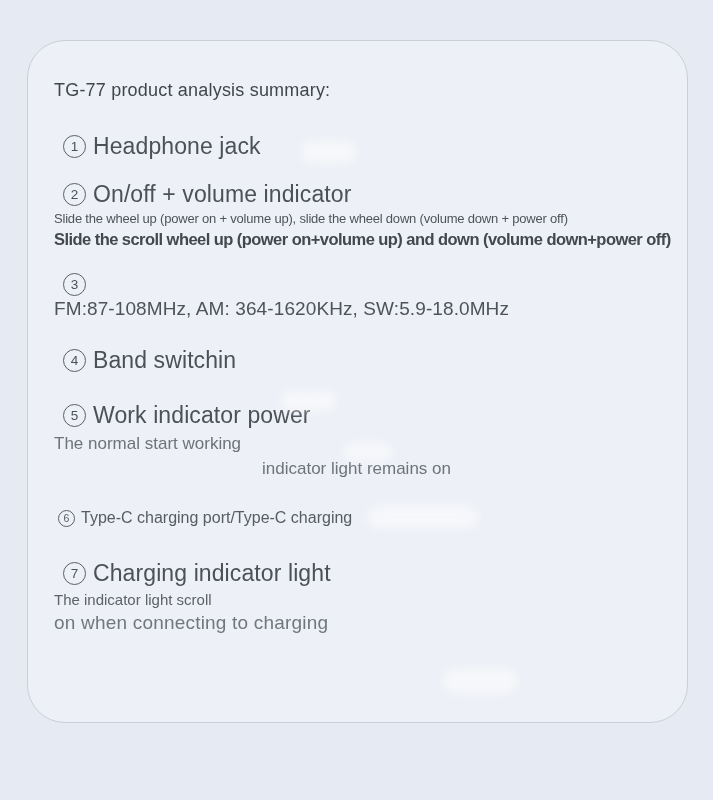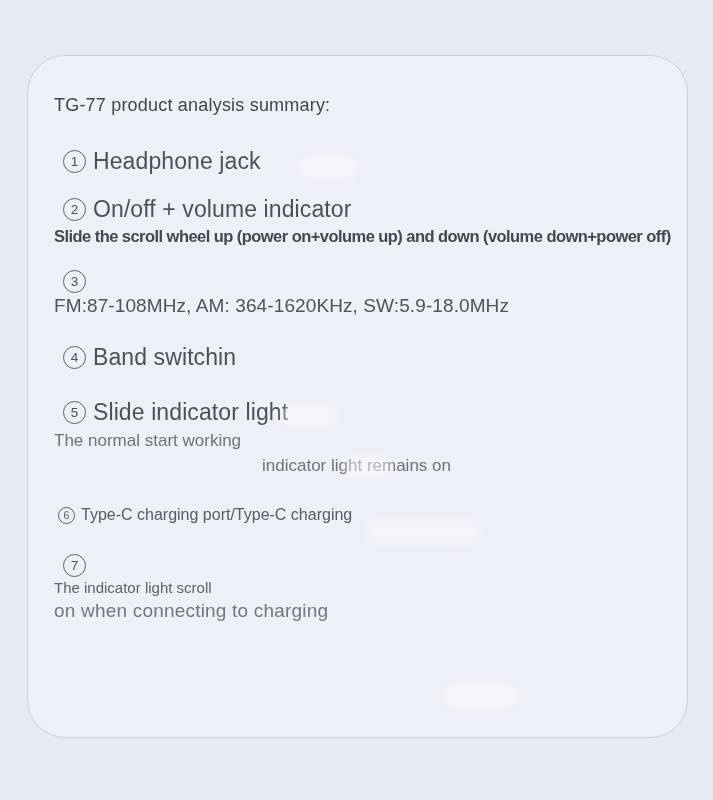--- a/index.html
+++ b/index.html
@@ -10,21 +10,21 @@
     --subgray:#6e737b;
   }
   *{box-sizing:border-box;}
   html,body{margin:0;padding:0;}
   body{
     width:713px;height:800px;overflow:hidden;position:relative;
     background:var(--page-bg);
     font-family:"Liberation Sans","DejaVu Sans",sans-serif;
   }
   .card{
-    position:absolute;left:27px;top:55px;width:661px;height:683px;
+    position:absolute;left:27px;top:40px;width:661px;height:683px;
     background:var(--card-bg);
     border:1px solid var(--card-border);
     border-radius:38px;
     padding:37px 28px 0 26px;
     overflow:hidden;
   }
   .title{
     font-size:18px;line-height:24px;font-weight:500;
     color:#41464e;letter-spacing:0.2px;
   }
@@ -99,46 +99,48 @@
 
   <div class="item ml9 mt28">
     <span class="num">1</span>
     <span class="label">Headphone jack</span>
   </div>
 
   <div class="item ml9 mt16">
     <span class="num">2</span>
     <span class="label">On/off + volume indicator</span>
   </div>
+  <p class="note note-xs">Slide the wheel up (power on + volume up), slide the wheel down (volume down + power off)</p>
   <p class="note note-md">Slide the scroll wheel up (power on+volume up) and down (volume down+power off)</p>
 
   <div class="item ml9 mt23">
     <span class="num">3</span>
   </div>
   <p class="note note-freq">FM:87-108MHz, AM: 364-1620KHz, SW:5.9-18.0MHz</p>
 
   <div class="item ml9 mt22">
     <span class="num">4</span>
     <span class="label">Band switchin</span>
   </div>
 
   <div class="item ml9 mt23">
     <span class="num">5</span>
-    <span class="label">Slide indicator light</span>
+    <span class="label">Work indicator power</span>
   </div>
   <p class="note note-gray1">The normal start working</p>
   <p class="note note-gray2">indicator light remains on</p>
 
   <div class="item small">
     <span class="num">6</span>
     <span class="label">Type-C charging port/Type-C charging</span>
   </div>
 
   <div class="item ml9 mt28">
     <span class="num">7</span>
+    <span class="label">Charging indicator light</span>
   </div>
   <p class="note note-sm-dark">The indicator light scroll</p>
   <p class="note note-lg-gray">on when connecting to charging</p>
 
   <div class="smudge" style="left:273px;top:100px;width:55px;height:22px;"></div>
   <div class="smudge" style="left:253px;top:350px;width:55px;height:20px;"></div>
   <div class="smudge" style="left:316px;top:402px;width:48px;height:18px;"></div>
   <div class="smudge" style="left:340px;top:465px;width:110px;height:22px;"></div>
   <div class="smudge" style="left:415px;top:628px;width:75px;height:24px;"></div>
 </div>

